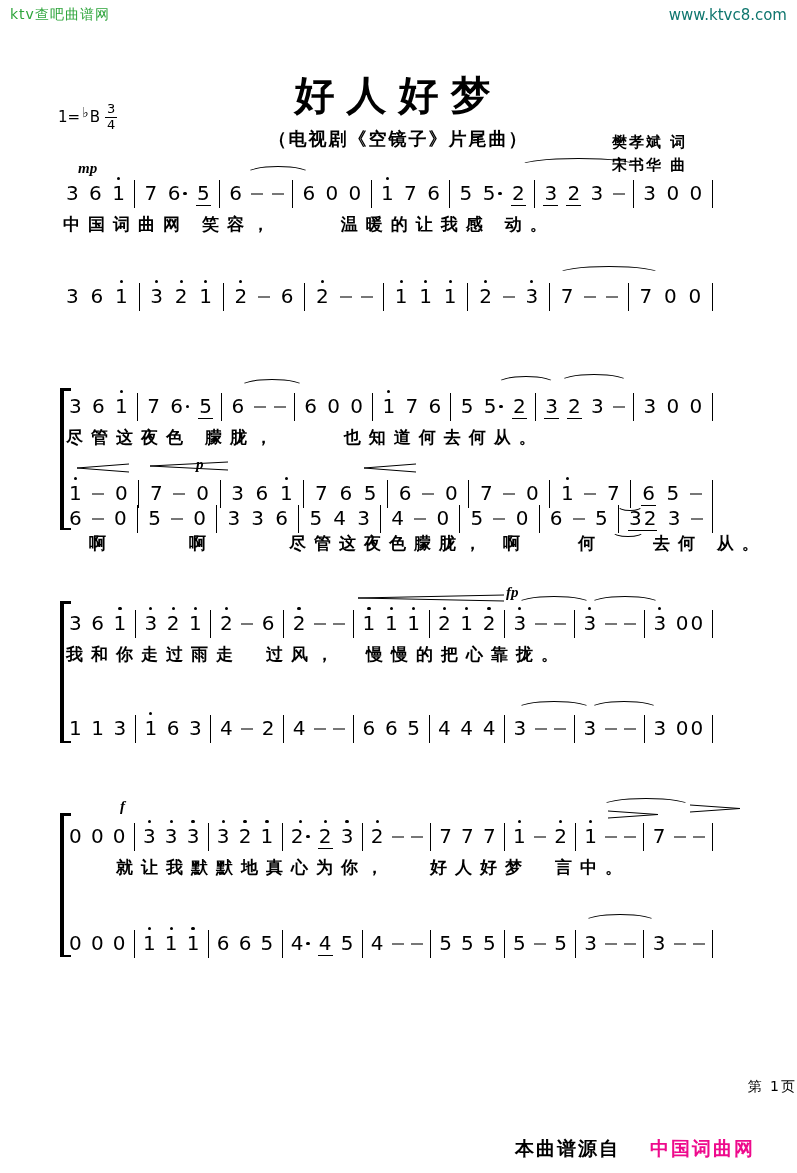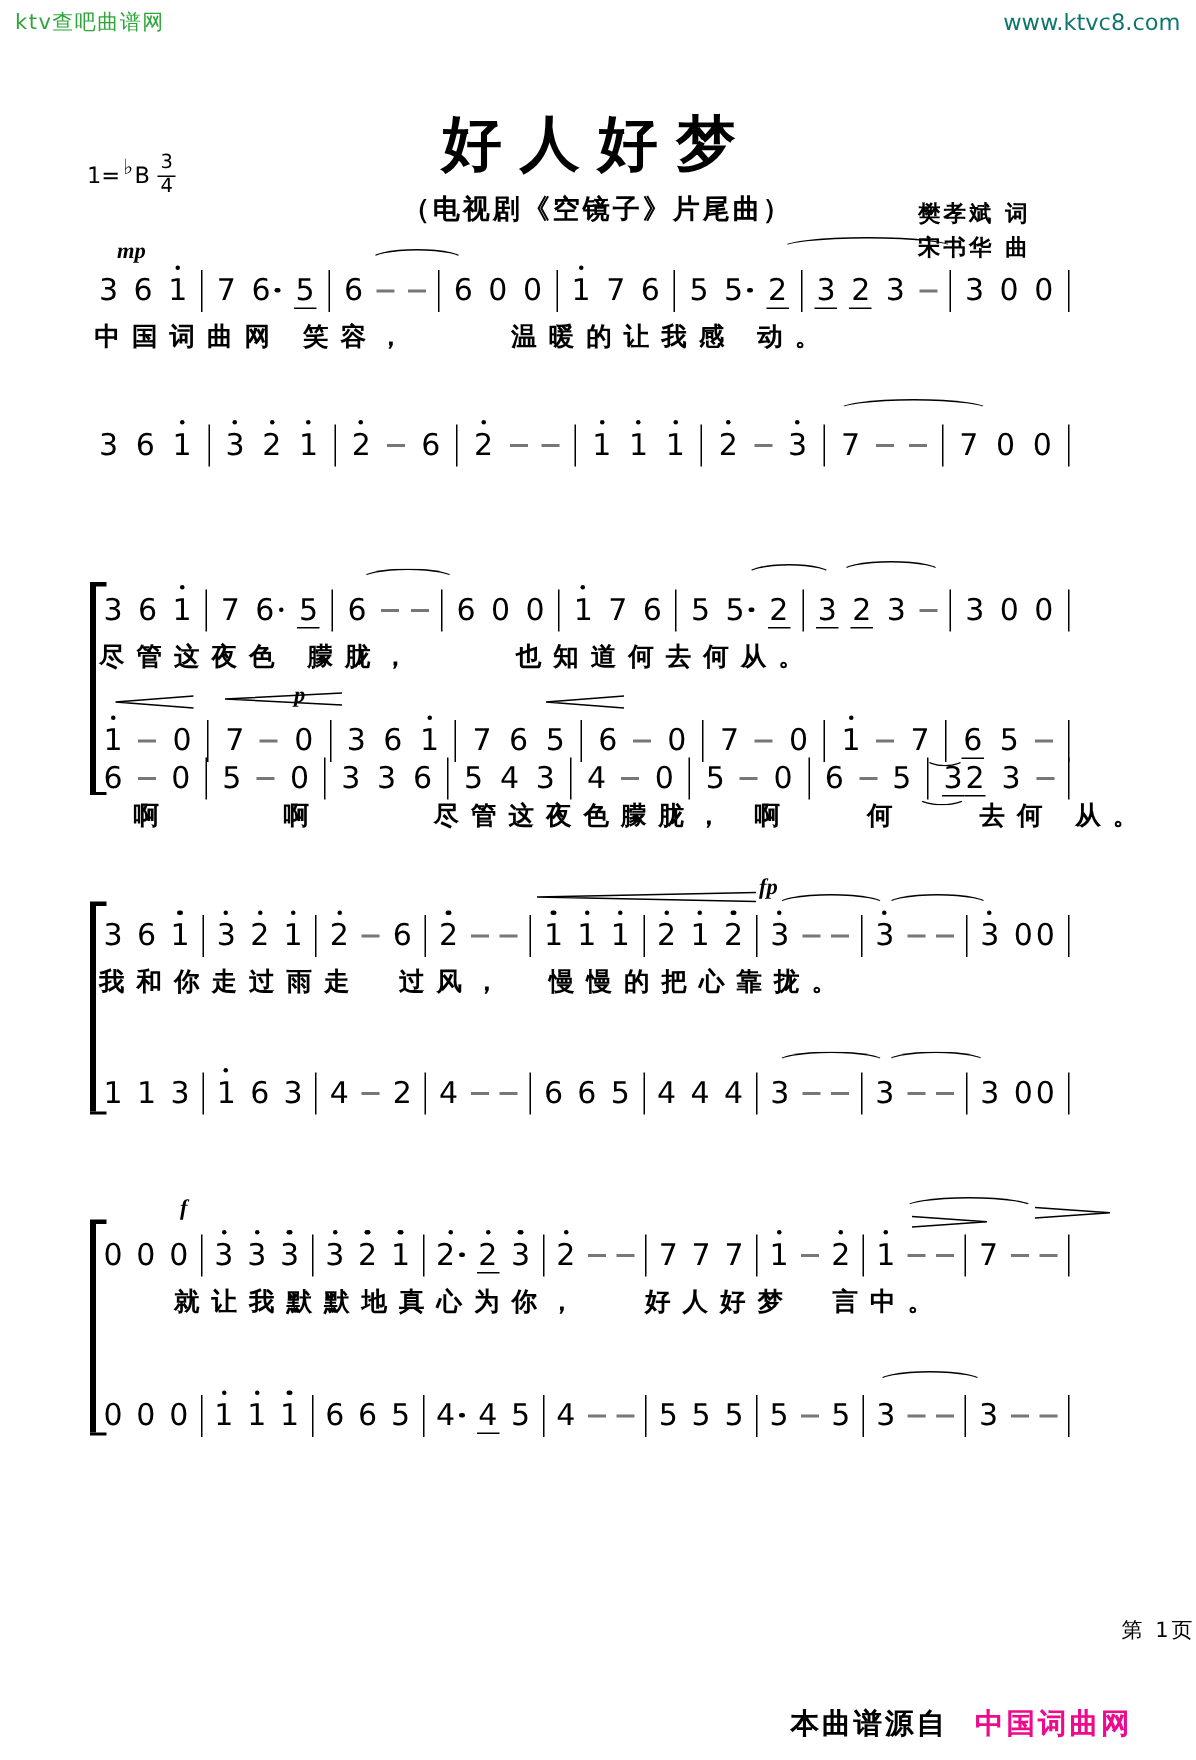--- a/index.html
+++ b/index.html
@@ -32,21 +32,21 @@
   .slurd{position:absolute;height:9px;border:1.2px solid transparent;border-bottom:1.2px solid #000;border-radius:50%;}
   .dyn{position:absolute;font-family:Liberation Serif, serif;font-style:italic;font-weight:bold;font-size:15px;}
   .bracket{position:absolute;left:60px;width:4px;background:#000;}
   .bracket::before,.bracket::after{content:"";position:absolute;left:0;width:11px;height:2.5px;background:#000;}
   .bracket::before{top:-2px;}
   .bracket::after{bottom:-2px;}
   .hp{position:absolute;}
   
   .pagenum{position:absolute;left:0;right:0;top:1078px;text-align:right;font-size:14px;letter-spacing:2px;}
   .source{position:absolute;right:42px;top:1136px;font-size:19px;font-weight:bold;letter-spacing:2px;}
-  .source .pink{color:#ee0a8c;margin-left:18px;}
+  .source .pink{color:#ee0a8c;margin-left:30px;}
 </style>
 </head>
 <body>
 
 <div class="page">
 
   <span class="sitename">ktv查吧曲谱网</span>
   <span class="siteurl">www.ktvc8.com</span>
 
   <div class="title">好人好梦</div>

